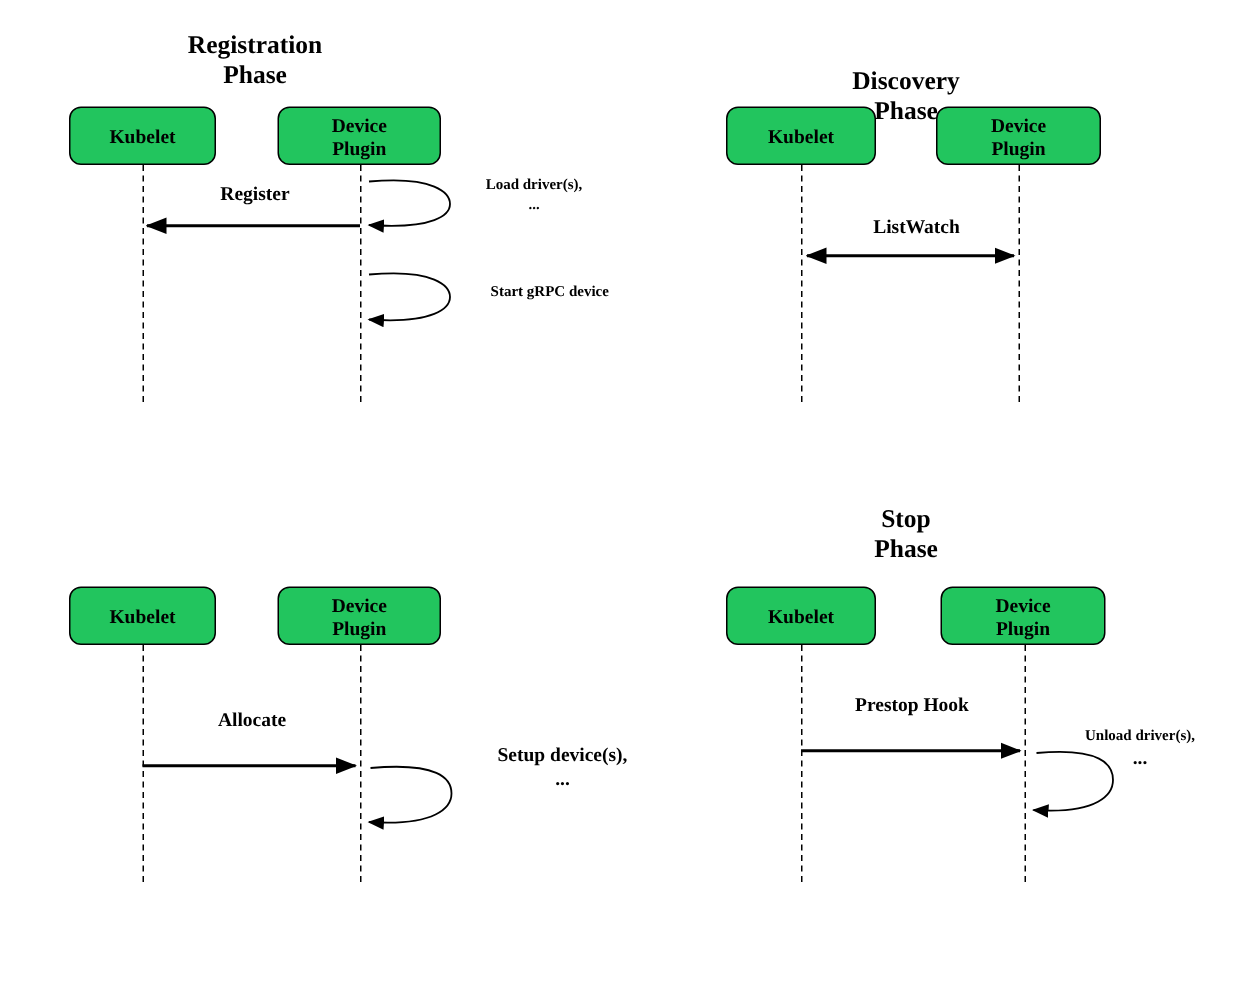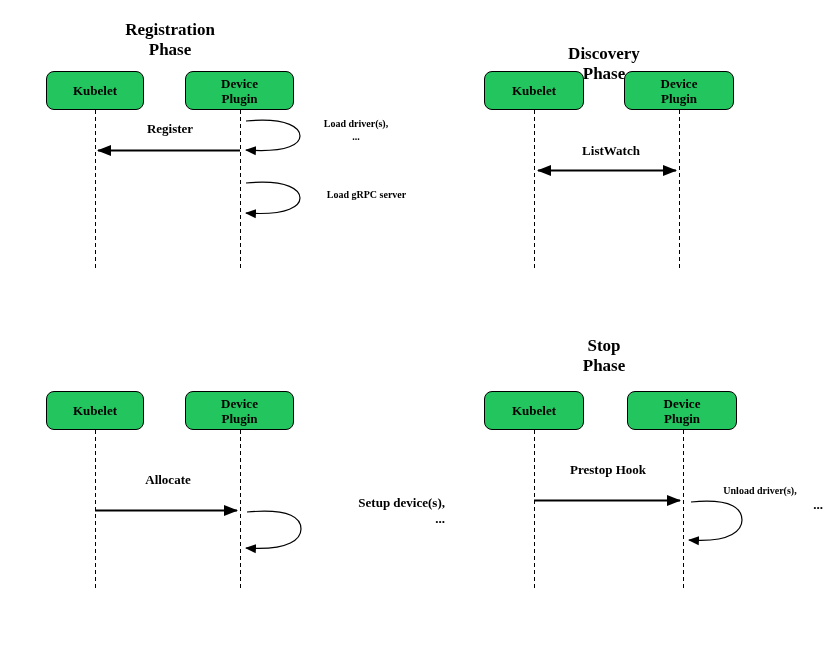--- a/index.html
+++ b/index.html
@@ -20,21 +20,21 @@
     display:flex;align-items:center;justify-content:center;box-sizing:border-box;
   }
   .actor-label{
     font-weight:bold;font-size:13px;line-height:15px;text-align:center;white-space:pre-line;
   }
   .msg{
     position:absolute;font-weight:bold;font-size:13px;line-height:15px;text-align:center;
   }
   .note{position:absolute;text-align:center;font-weight:bold;}
   .note-sm{font-size:10px;line-height:13px;}
-  .note-lg{font-size:13px;line-height:16px;text-align:right;}
+  .note-lg{font-size:13px;line-height:16px;}
 </style>
 </head>
 <body>
 
 <div class="canvas">
 
   <svg class="layer" width="836" height="669" viewBox="0 0 836 669">
     <defs>
       <marker id="ahBig" markerUnits="userSpaceOnUse" markerWidth="14" markerHeight="12" viewBox="0 0 14 12" refX="13" refY="6" orient="auto-start-reverse">
         <path d="M0,0.5 L14,6 L0,11.5 z" fill="#000000"></path>
@@ -80,21 +80,21 @@
   </div>
   <div class="actor" style="left:185px;top:71px;width:109px;height:39px;">
     <span class="actor-label">Device
 Plugin</span>
   </div>
   <div class="msg" style="left:110px;top:121px;width:120px;">Register</div>
   <div class="note" style="left:296px;top:117px;width:120px;">
     <div class="note-sm">Load driver(s),</div>
     <div class="note-sm">...</div>
   </div>
-  <div class="note note-sm" style="left:294px;top:188px;width:145px;">Load gRPC server</div>
+  <div class="note note-sm" style="left:294px;top:188px;width:145px;">Start gRPC device</div>
 
   <div class="title" style="left:494px;top:20px;width:220px;margin-top:24px;">Discovery
 Phase</div>
   <div class="actor" style="left:484px;top:71px;width:100px;height:39px;">
     <span class="actor-label">Kubelet</span>
   </div>
   <div class="actor" style="left:624px;top:71px;width:110px;height:39px;">
     <span class="actor-label">Device
 Plugin</span>
   </div>

